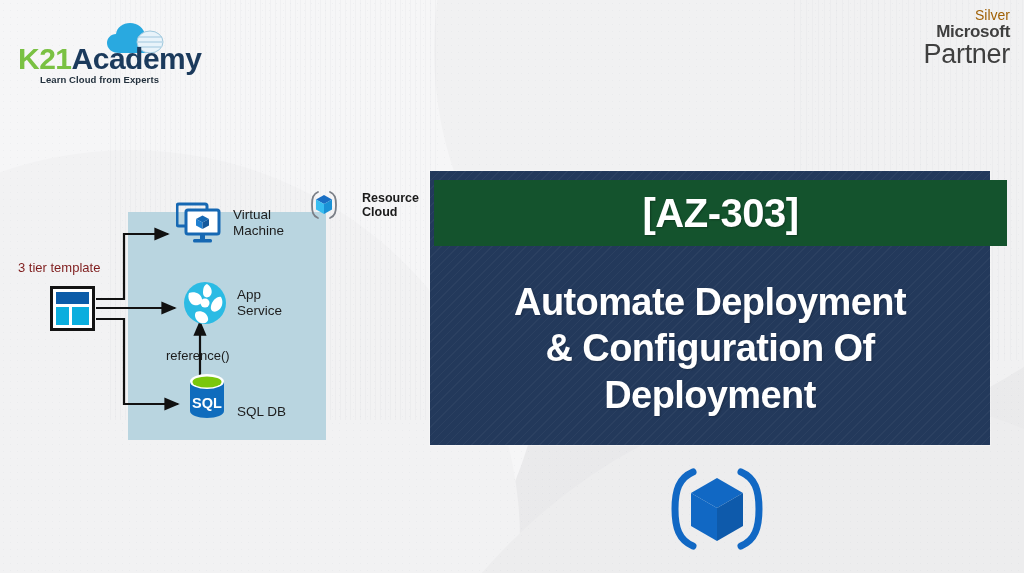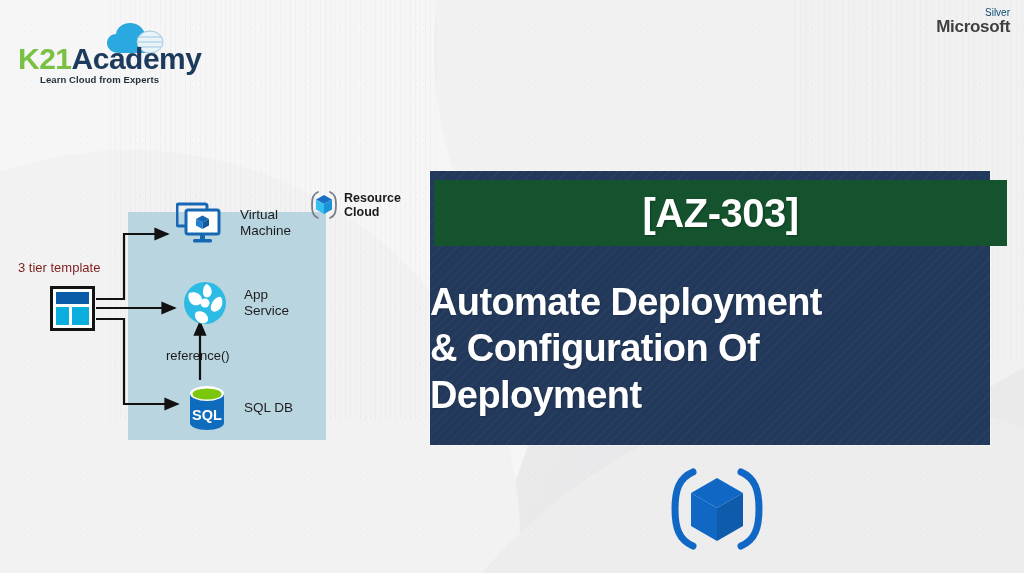--- a/index.html
+++ b/index.html
@@ -122,21 +122,21 @@
   }
 
   .ms-partner {
     position: absolute;
     right: 14px;
     top: 8px;
     text-align: right;
     color: #4a4a4a;
     line-height: 1.04;
   }
-  .ms-silver   { font-size: 10px; font-weight: 400; color: #0c4a6e; }
+  .ms-silver   { font-size: 14px; font-weight: 400; color: #a16207; }
   .ms-ms       { font-size: 17px; font-weight: 700; color: #3f3f3f; letter-spacing: -0.3px; }
   .ms-partner-w{ font-size: 27px; font-weight: 400; color: #3f3f3f; letter-spacing: -0.3px; }
 
   
   .diagram {
     position: absolute;
     left: 0;
     top: 180px;
     width: 430px;
     height: 280px;
@@ -181,45 +181,45 @@
   .tmpl-row { flex: 1; display: flex; gap: 3px; }
   .tmpl-cell-a { width: 38%; background: #0aaede; }
   .tmpl-cell-b { flex: 1; background: #0aaede; }
 
   .rg-badge {
     position: absolute;
     left: 310px;
     top: 10px;
     display: flex;
     align-items: center;
-    gap: 6px;
+    gap: 24px;
   }
   .rg-badge-text {
     font-size: 12.5px;
     font-weight: 700;
     color: #1a1a1a;
     line-height: 1.12;
     white-space: nowrap;
   }
 
   .node {
     position: absolute;
     display: flex;
     align-items: center;
-    gap: 16px;
+    gap: 9px;
   }
   .node-label {
     font-size: 13.5px;
     color: #1d1d1d;
     line-height: 1.15;
     white-space: nowrap;
   }
   .node-vm  { left: 176px; top: 22px; }
   .node-app { left: 182px; top: 100px; }
-  .node-sql { left: 186px; top: 204px; }
+  .node-sql { left: 186px; top: 192px; align-items: flex-end; }
 
   .reference-label {
     position: absolute;
     left: 166px;
     top: 168px;
     font-size: 13px;
     color: #1d1d1d;
     white-space: nowrap;
   }
 
@@ -260,21 +260,21 @@
     text-shadow: 1px 1px 2px rgba(0,0,0,0.28);
   }
   .title-lines {
     position: absolute;
     left: 430px;
     top: 256px;
     width: 560px;
     height: 185px;
     display: flex;
     flex-direction: column;
-    align-items: flex-start;
+    align-items: center;
     justify-content: center;
     gap: 2px;
   }
   .title-line {
     color: #ffffff;
     font-size: 38px;
     font-weight: 700;
     line-height: 1.17;
     letter-spacing: -0.6px;
     text-align: center;
@@ -313,20 +313,21 @@
     </svg>
     <div class="logo-word">
       <span class="logo-k21">K21</span><span class="logo-academy">Academy</span>
     </div>
     <div class="logo-tag">Learn Cloud from Experts</div>
   </div>
 
   <div class="ms-partner">
     <div class="ms-silver">Silver</div>
     <div class="ms-ms">Microsoft</div>
+    <div class="ms-partner-w">Partner</div>
   </div>
 
   <div class="diagram">
 
     <div class="rg-panel"></div>
 
     <div class="tmpl-label">3 tier template</div>
     <div class="tmpl-icon">
       <div class="tmpl-inner">
         <div class="tmpl-top"></div>

